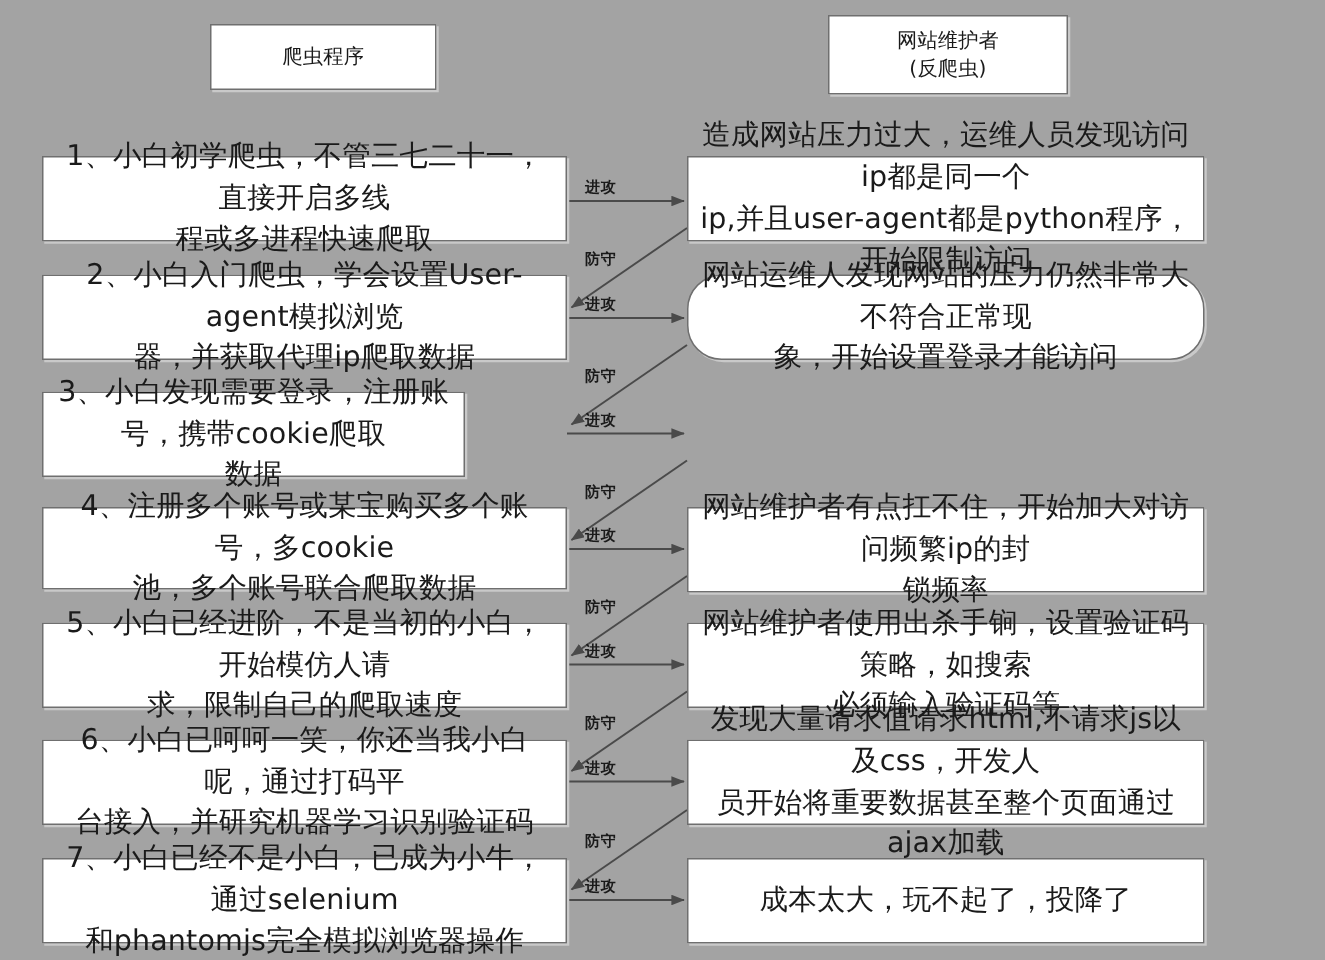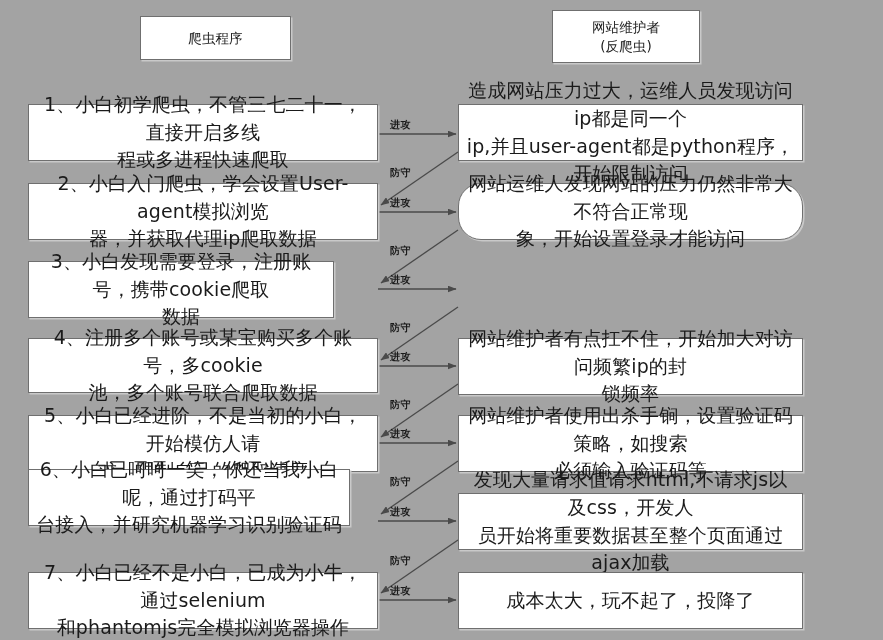--- a/index.html
+++ b/index.html
@@ -119,51 +119,51 @@
     </g>
     <g>
       <line class="edge-line" x1="458" y1="540" x2="381" y2="593" marker-end="url(#arrowhead)"></line>
     </g>
   </svg>
 
   <div class="node header" style="left:140px; top:16px; width:151px; height:44px;">
     <span class="txt">爬虫程序</span>
   </div>
 
-  <div class="node header" style="left:552px; top:10px; width:148px; height:53px;">
+  <div class="node header" style="left:552px; top:10px; width:160px; height:53px;">
     <span class="txt">网站维护者
 (反爬虫)</span>
   </div>
 
   <div class="node" style="left:28px; top:104px; width:350px; height:57px;">
     <span class="txt">1、小白初学爬虫，不管三七二十一，直接开启多线
 程或多进程快速爬取</span>
   </div>
 
   <div class="node" style="left:28px; top:183px; width:350px; height:57px;">
     <span class="txt">2、小白入门爬虫，学会设置User-agent模拟浏览
 器，并获取代理ip爬取数据</span>
   </div>
 
-  <div class="node" style="left:28px; top:261px; width:306px; height:57px;">
+  <div class="node" style="left:28px; top:261px; width:282px; height:57px;">
     <span class="txt">3、小白发现需要登录，注册账号，携带cookie爬取
 数据</span>
   </div>
 
   <div class="node" style="left:28px; top:338px; width:350px; height:55px;justify-content:center;">
     <span class="txt">4、注册多个账号或某宝购买多个账号，多cookie
 池，多个账号联合爬取数据</span>
   </div>
 
   <div class="node" style="left:28px; top:415px; width:350px; height:57px;">
     <span class="txt">5、小白已经进阶，不是当初的小白，开始模仿人请
 求，限制自己的爬取速度</span>
   </div>
 
-  <div class="node" style="left:28px; top:469px; width:322px; height:57px;">
+  <div class="node" style="left:28px; top:493px; width:350px; height:57px;">
     <span class="txt">6、小白已呵呵一笑，你还当我小白呢，通过打码平
 台接入，并研究机器学习识别验证码</span>
   </div>
 
   <div class="node" style="left:28px; top:572px; width:350px; height:57px;">
     <span class="txt">7、小白已经不是小白，已成为小牛，通过selenium
 和phantomjs完全模拟浏览器操作</span>
   </div>
 
   <div class="node" style="left:458px; top:104px; width:345px; height:57px;">

